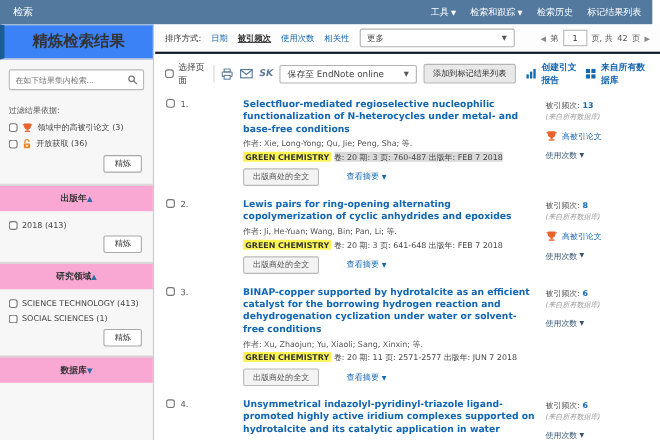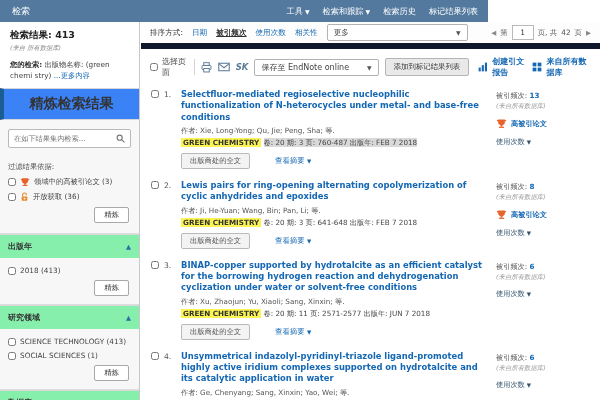--- a/index.html
+++ b/index.html
@@ -1,20 +1,20 @@
 <!DOCTYPE html>
 <html><head>
 <meta charset="utf-8">
 <style>
   * { box-sizing: border-box; margin: 0; padding: 0; }
   html,body { width:600px; height:400px; overflow:hidden; }
   body { font-family:"DejaVu Sans","Liberation Sans",sans-serif; font-size:8px; color:#333; background:#fff; position:relative; }
 
   
-  .topbar { position:absolute; top:0; left:0; width:488px; height:22px; background:#53799e; color:#fff; display:flex; align-items:center; z-index:5; }
+  .topbar { position:absolute; top:0; left:0; width:593px; height:22px; background:#53799e; color:#fff; display:flex; align-items:center; z-index:5; }
   .topbar-title { margin-left:12px; font-size:9px; }
   .topbar-menus { margin-left:auto; margin-right:10px; display:flex; gap:13px; font-size:8.2px; align-items:center; }
   .topbar-menus .menu { cursor:pointer; white-space:nowrap; }
   .caret-w { font-size:6px; margin-left:2px; }
 
   
   .sidebar { position:absolute; top:22px; left:0; width:140px; height:378px; border-right:1px solid #c9c9c9; background:#f7f7f7; overflow:hidden; font-size:7.3px; }
   .results-head { padding:7px 10px 7px; background:#fff; }
   .results-title { font-size:9.5px; font-weight:bold; color:#222; }
   .from-db-sm { font-style:italic; color:#909090; font-size:6.3px; margin:2px 0 7px; }
@@ -22,27 +22,27 @@
   .your-search b { color:#333; }
   .link { color:#1467b3; cursor:pointer; }
   .refine-header { background:#3b82f6; border-left:4px solid #1b5c92; padding:6px 8px; font-weight:bold; font-size:14px; color:#333; border-top:1px solid #d7d7d7; border-bottom:1px solid #d7d7d7;text-align:center;}
   .search-box { margin:9px 8px 8px; border:1px solid #b9b9b9; border-radius:2px; background:#fff; display:flex; align-items:center; height:19px; padding:0 5px; color:#9a9a9a; }
   .search-box input { border:none; outline:none; flex:1; font-size:7.2px; color:#666; background:transparent; width:90px; font-family:inherit;}
   .filter-area { padding:2px 8px 4px; border-bottom:1px solid #ddd; }
   .filter-label { color:#555; margin:4px 0 5px; }
   .cb-row { display:flex; align-items:center; gap:4px; margin:5px 0; color:#444; }
   .cb { width:8px; height:8px; margin:0; }
   .refine-btn { display:block; margin:3px 2px 6px auto; background:#fff; border:1px solid #a8a8a8; border-radius:2px; padding:2px 9px; font-size:7.4px; color:#333; cursor:pointer; width:fit-content; font-family:inherit;}
-  .section-header { background:#86efac; padding:6px 8px; font-weight:bold; display:flex; justify-content:space-between; align-items:center; color:#333; font-size:8px; border-top:1px solid #d9d9d9; cursor:pointer; }
+  .section-header { background:#f9a8d4; padding:6px 8px; font-weight:bold; display:flex; justify-content:center; align-items:center; color:#333; font-size:8px; border-top:1px solid #d9d9d9; cursor:pointer; }
   .sec-arrow { color:#2e6da4; font-size:6.5px; }
   .section-body { padding:3px 8px 2px; border-bottom:1px solid #ddd; }
 
   
   .main { position:absolute; left:141px; top:22px; width:459px; height:378px; overflow:hidden; background:#fff; }
-  .sortbar { height:27px; display:flex; align-items:center; padding:0 9px; border-bottom:6px solid #0f172a; gap:9px; font-size:7.6px; background:#fdfdfd; }
+  .sortbar { height:27px; display:flex; align-items:center; padding:0 9px; border-bottom:2px solid #0f172a; gap:9px; font-size:7.6px; background:#fdfdfd; }
   .sort-link { color:#1467b3; cursor:pointer; white-space:nowrap; }
   .sort-active { color:#333; font-weight:bold; text-decoration:underline; cursor:pointer; white-space:nowrap; }
   .select-box { height:17px; border:1px solid #b3b3b3; border-radius:2px; display:flex; align-items:center; justify-content:space-between; padding:0 6px; background:#fff; color:#444; cursor:pointer; }
   .more-select { width:141px; }
   .sel-caret { font-size:6px; color:#555; margin-left:6px; }
   .pagination { margin-left:auto; display:flex; align-items:center; gap:4px; color:#555; font-size:7.4px; }
   .pg-arrow { color:#8a8a8a; font-size:6.5px; cursor:pointer; }
   .page-input { width:22px; height:15px; border:1px solid #b9b9b9; text-align:center; font-size:7.4px; color:#333; font-family:inherit; }
 
   .toolbar { display:flex; align-items:flex-start; padding:7px 9px 5px; gap:9px; }
@@ -54,59 +54,54 @@
   .endnote-select { width:142px; }
   .add-marked-btn { background:#e9e9e9; border:1px solid #b5b5b5; border-radius:2px; color:#333; font-size:7.4px; padding:3px 8px; cursor:pointer; white-space:nowrap; font-family:inherit;}
   .analysis { margin-left:auto; display:flex; flex-direction:row; align-items:flex-end; gap:4px; padding-right:2px; }
   .an-link { display:flex; align-items:center; gap:4px; color:#1467b3; font-weight:bold; font-size:8px; cursor:pointer; }
 
   
   .results-list { }
   .article { display:flex; padding:6px 4px 5px 10px; }
   .article-check { display:flex; gap:5px; width:30px; flex-shrink:0; padding-top:1px; }
   .article-num { color:#555; font-size:7.6px; }
-  .article-main { flex:1; padding-right:8px; min-width:0; }
+  .article-main { flex:1; padding-right:8px; min-width:0;margin-left:40px; }
   .article-title { color:#1467b3; font-weight:bold; font-size:8.4px; line-height:1.35; margin-bottom:3px; cursor:pointer; }
   .article-authors { color:#555; font-size:7.2px; margin-bottom:2px; }
   .journal-line { font-size:7.2px; color:#444; }
   .journal { background:#fbf452; font-weight:bold; color:#333; padding:0 2px; }
   .meta { color:#444; }
   .meta-gray { background:#d9d9d9; }
   .article-actions { margin-top:5px; display:flex; gap:25px; align-items:center; }
   .fulltext-btn { background:#f3f3f3; border:1px solid #b9b9b9; border-radius:2px; color:#555; padding:2px 8px; font-size:7.3px; cursor:pointer; font-family:inherit;}
   .abstract-link { color:#1467b3; font-size:7.4px; cursor:pointer; }
   .blue-caret { font-size:5.5px; color:#1467b3; }
   .article-right { width:100px; flex-shrink:0; font-size:7.2px; color:#555; padding-top:2px; }
   .cites-line { color:#555; }
   .cites-count { color:#1467b3; font-weight:bold; }
   .cites-src { font-style:italic; color:#9a9a9a; font-size:6.4px; margin:1px 0 7px; }
-  .hc-badge { display:flex; align-items:center; gap:4px; color:#1467b3; margin:0 0 8px; cursor:pointer;font-weight:bold; }
+  .hc-badge { display:flex; align-items:center; gap:4px; color:#1467b3; margin:0 0 8px; cursor:pointer; }
   .usage-link { color:#33536e; cursor:pointer; margin-top:2px; display:flex; align-items:center; gap:2px;}
   .usage-caret { font-size:5.5px; color:#33536e; }
   svg { display:block; }
 </style>
 </head>
 <body>
 
 <div class="topbar">
   <span class="topbar-title">检索</span>
   <div class="topbar-menus">
     <span class="menu"><span>工具</span><span class="caret-w">▼</span></span>
     <span class="menu"><span>检索和跟踪</span><span class="caret-w">▼</span></span>
     <span class="menu"><span>检索历史</span></span>
     <span class="menu"><span>标记结果列表</span></span>
   </div>
 </div>
 
 <div class="sidebar">
-  <div class="results-head">
-    <div class="results-title"><span>检索结果:</span> <span>413</span></div>
-    <div class="from-db-sm">(来自 所有数据库)</div>
-    <div class="your-search"><b>您的检索:</b><span> 出版物名称: (green chemi stry) </span><span class="link">...更多内容</span></div>
-  </div>
 
   <div class="refine-header">精炼检索结果</div>
 
   <div class="search-box">
     <input type="text" placeholder="在如下结果集内检索..." style="">
     <span>
       <svg width="9" height="9" viewBox="0 0 16 16">
           <circle cx="6.5" cy="6.5" r="4.5" fill="none" stroke="#777" stroke-width="2"></circle>
           <line x1="10" y1="10" x2="15" y2="15" stroke="#777" stroke-width="2"></line>
         </svg>

